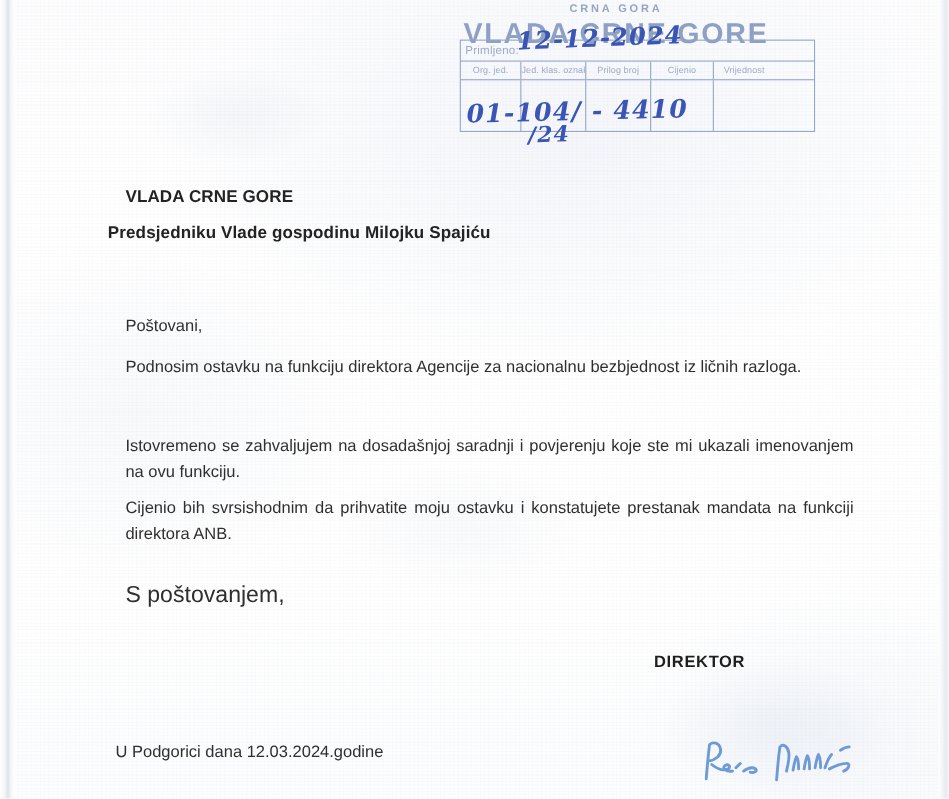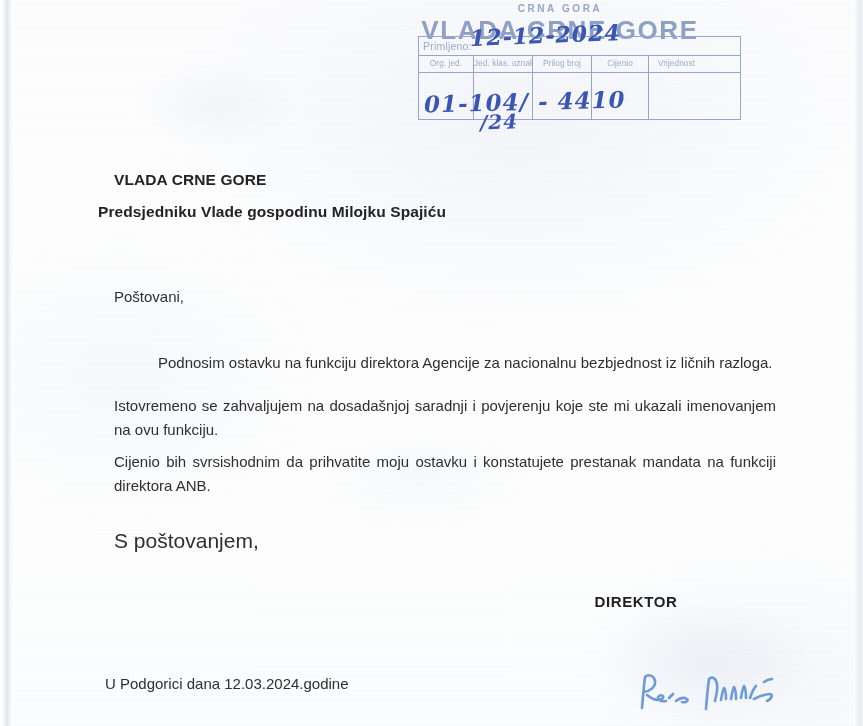--- a/index.html
+++ b/index.html
@@ -186,21 +186,21 @@
   }
   .para {
     position: absolute;
     left: 114px;
     width: 662px;
     font-size: 15px;
     line-height: 24px;
     text-align: justify;
     color: #2f2f2f;
   }
-  .p1 { top: 351px; margin-left: 44px; }
+  .p1 { top: 322px; }
   .p2 { top: 394px; }
   .p3 { top: 450px; }
 
   .closing {
     position: absolute;
     left: 114px; top: 529px;
     font-size: 21px;
     color: #2f2f2f;
   }
 

